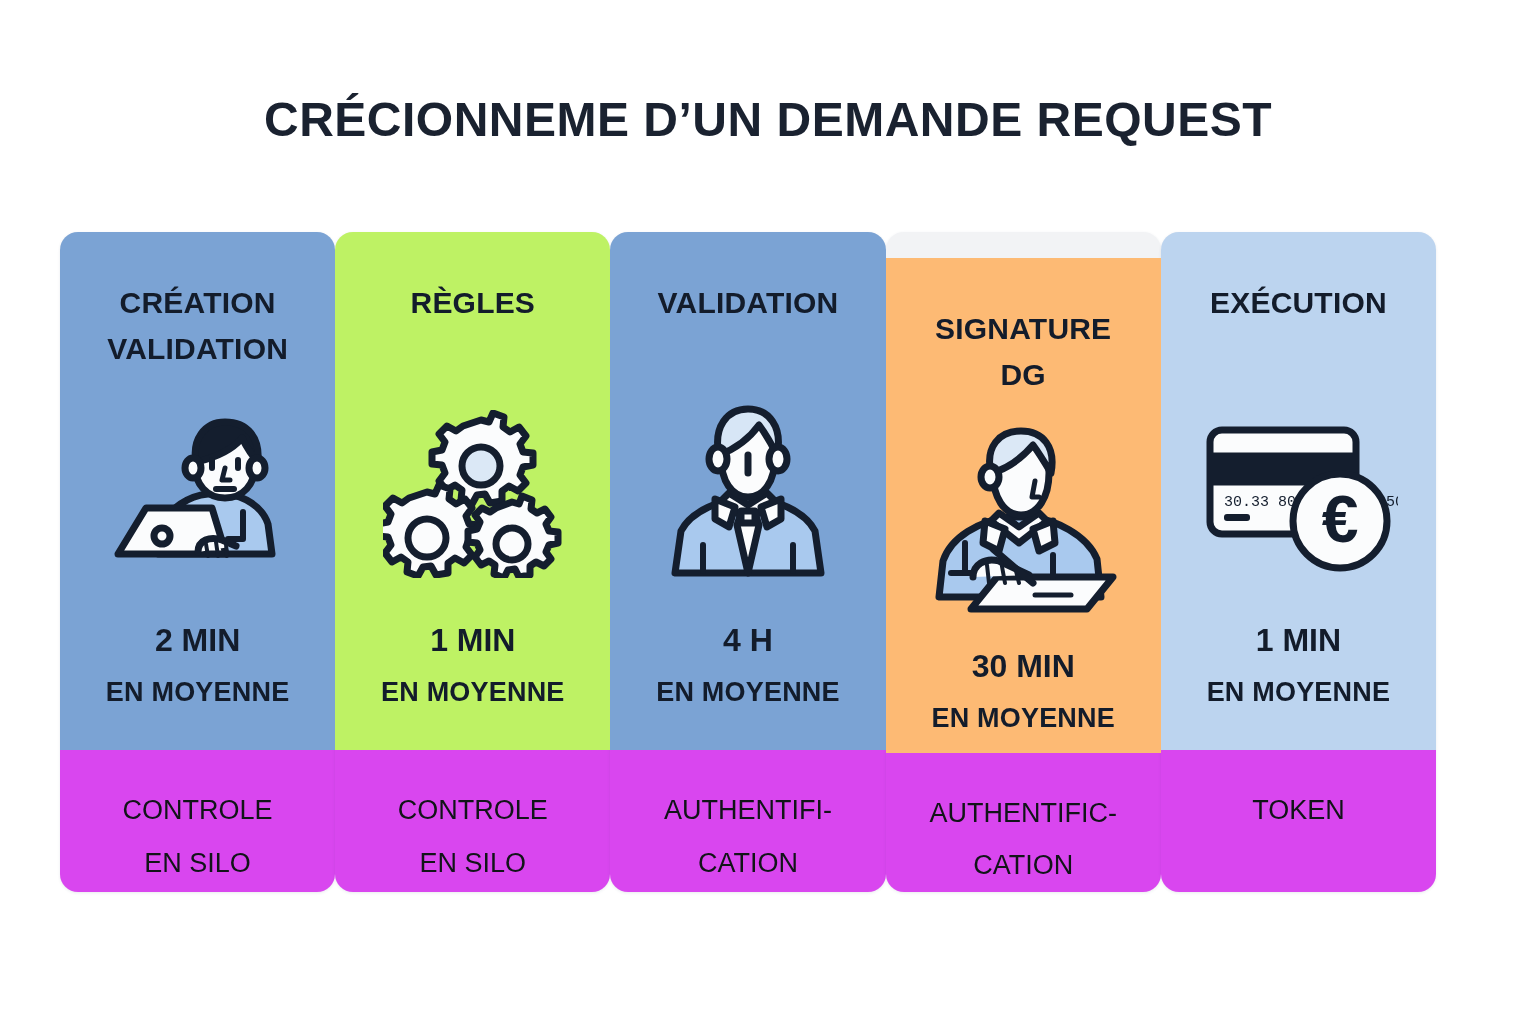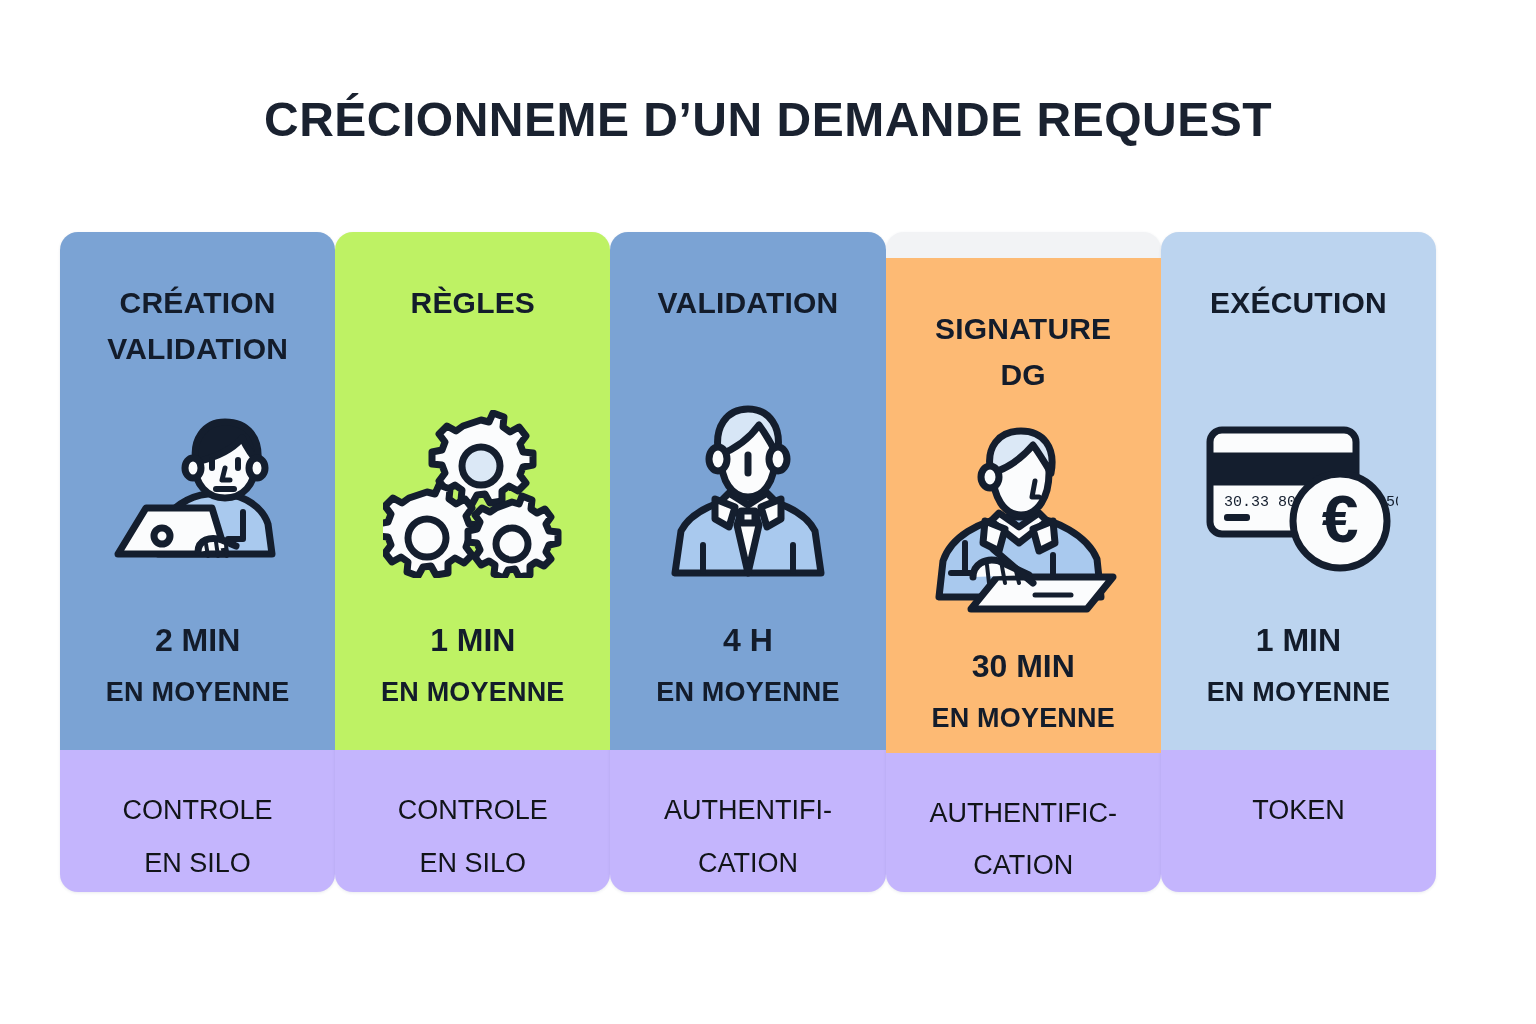--- a/index.html
+++ b/index.html
@@ -96,21 +96,21 @@
     width: 100%;
     text-align: center;
     font-size: 27px;
     font-weight: bold;
     color: #131c2b;
     letter-spacing: 0.2px;
   }
 
   .card-footer {
     flex: 1 1 auto;
-    background: #c4b5fd;
+    background: #d946ef;
     display: flex;
     align-items: flex-start;
     justify-content: center;
     padding-top: 34px;
   }
   .card-footer-text {
     width: 92%;
     text-align: center;
     font-size: 27px;
     line-height: 1.95;

